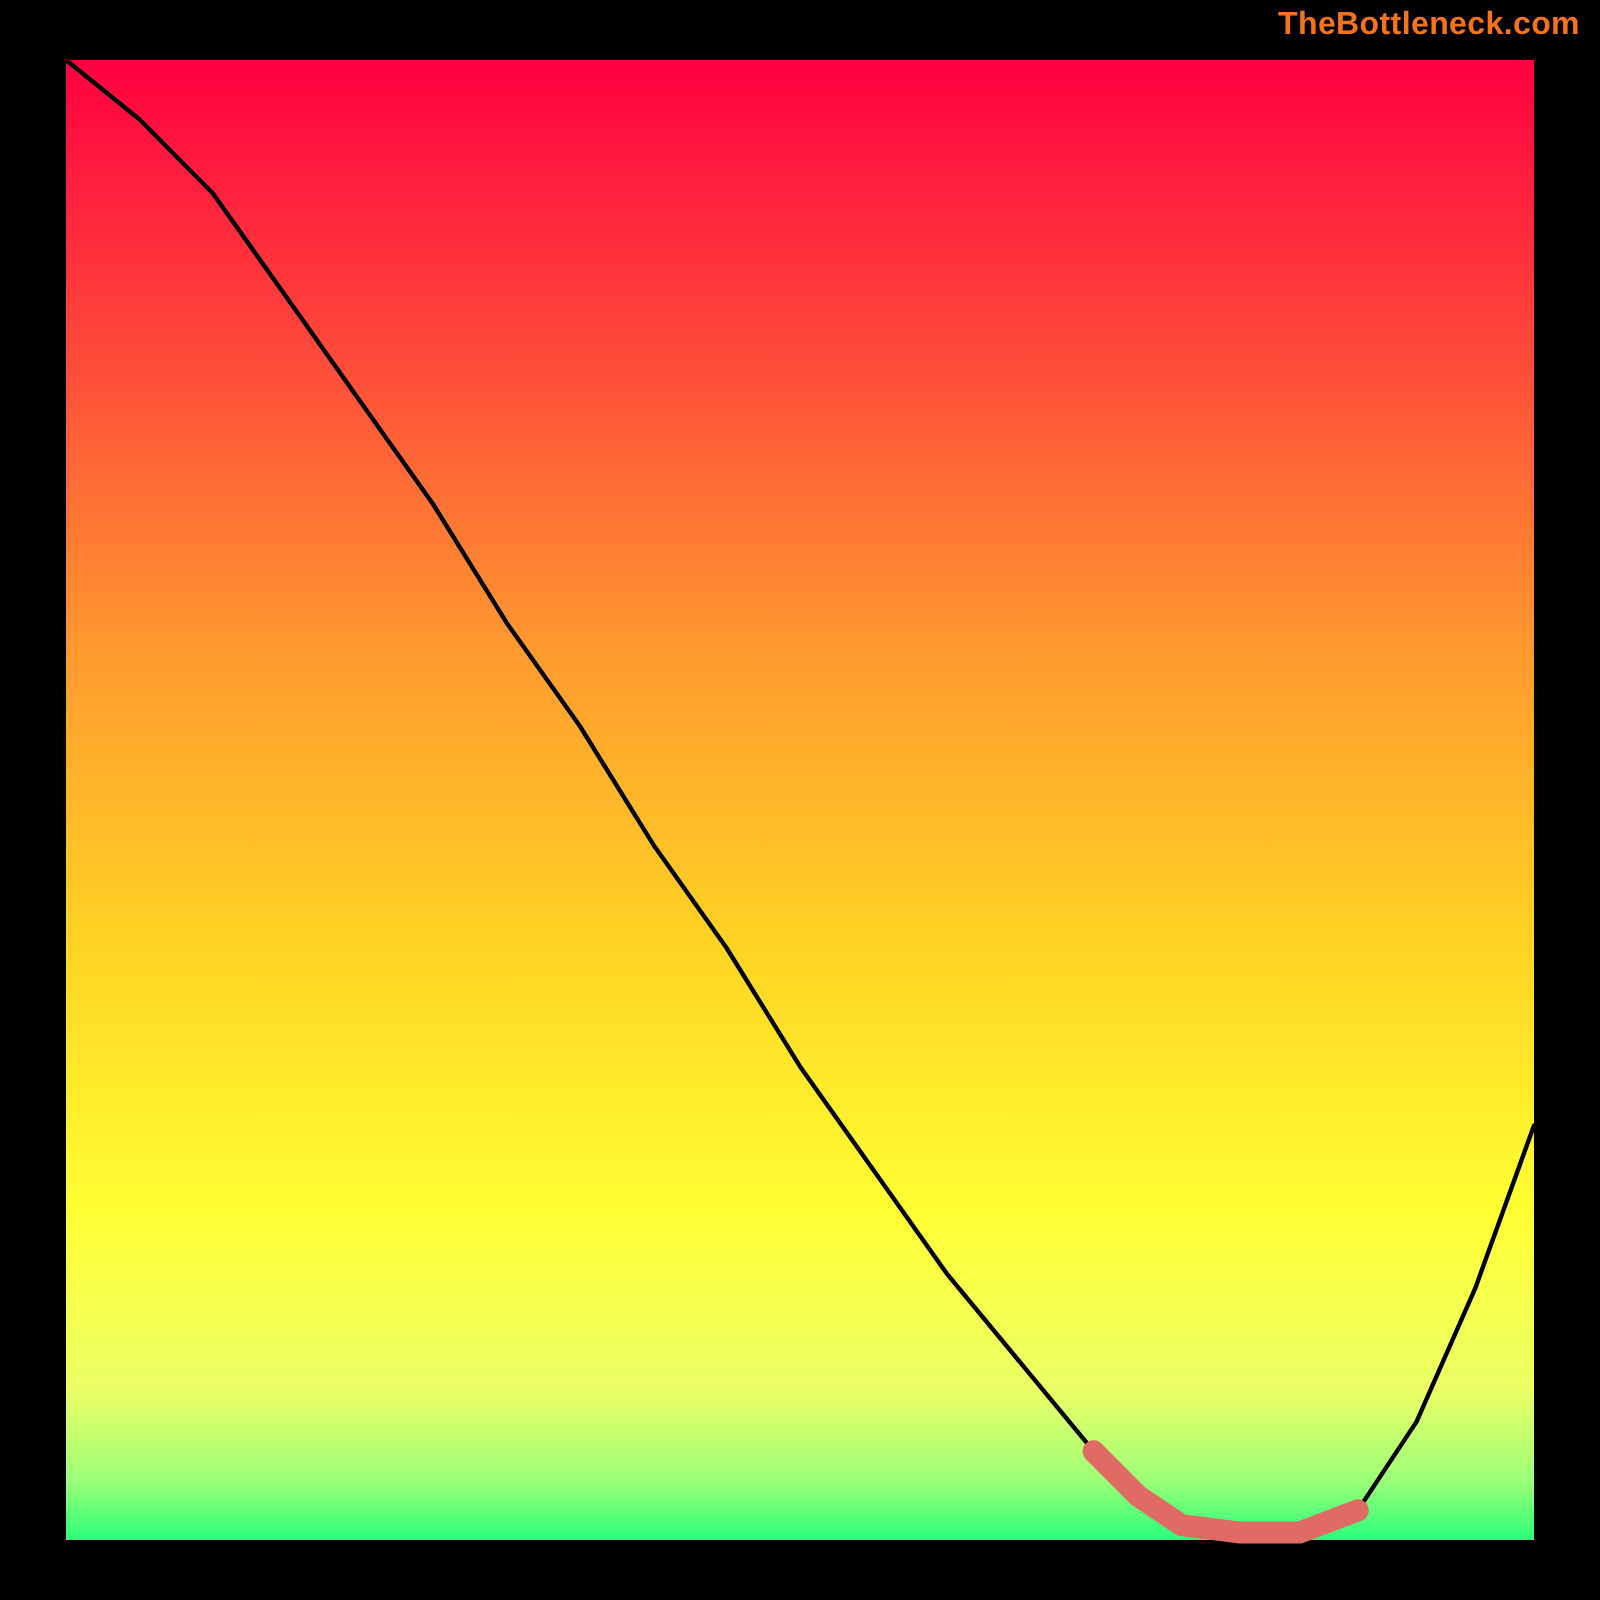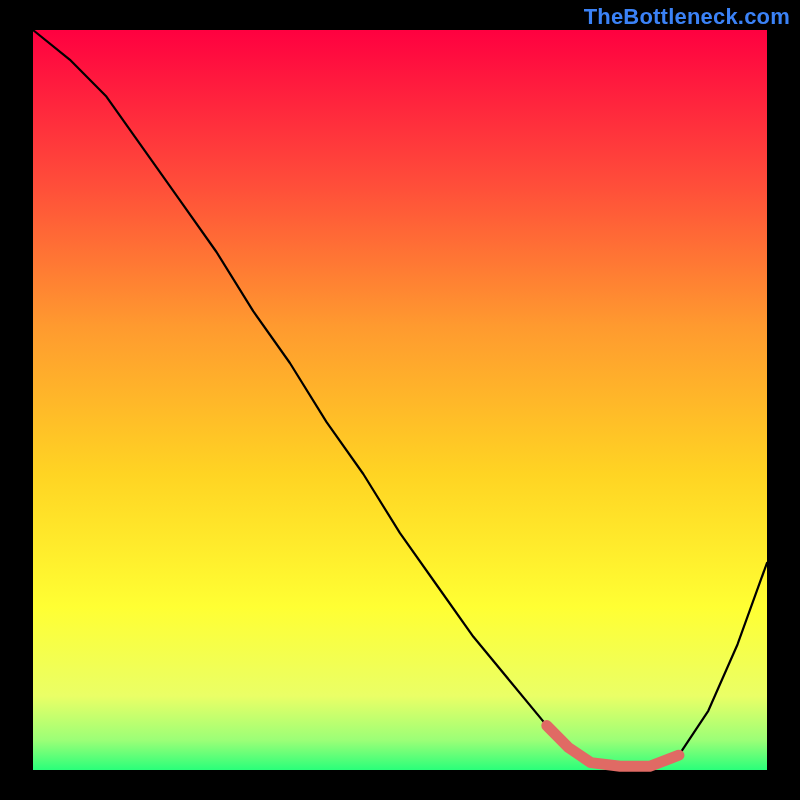--- a/index.html
+++ b/index.html
@@ -13,22 +13,22 @@
   }
   .container {
     position: relative;
     width: 800px;
     height: 800px;
   }
   .watermark {
     position: absolute;
     top: 4px;
     right: 10px;
-    color: #3b82f6;
-    font-size: 22px;
+    color: #f97316;
+    font-size: 16px;
     font-weight: 600;
     letter-spacing: 0.2px;
     z-index: 20;
   }
   svg {
     position: absolute;
     top: 0;
     left: 0;
   }
 </style>

